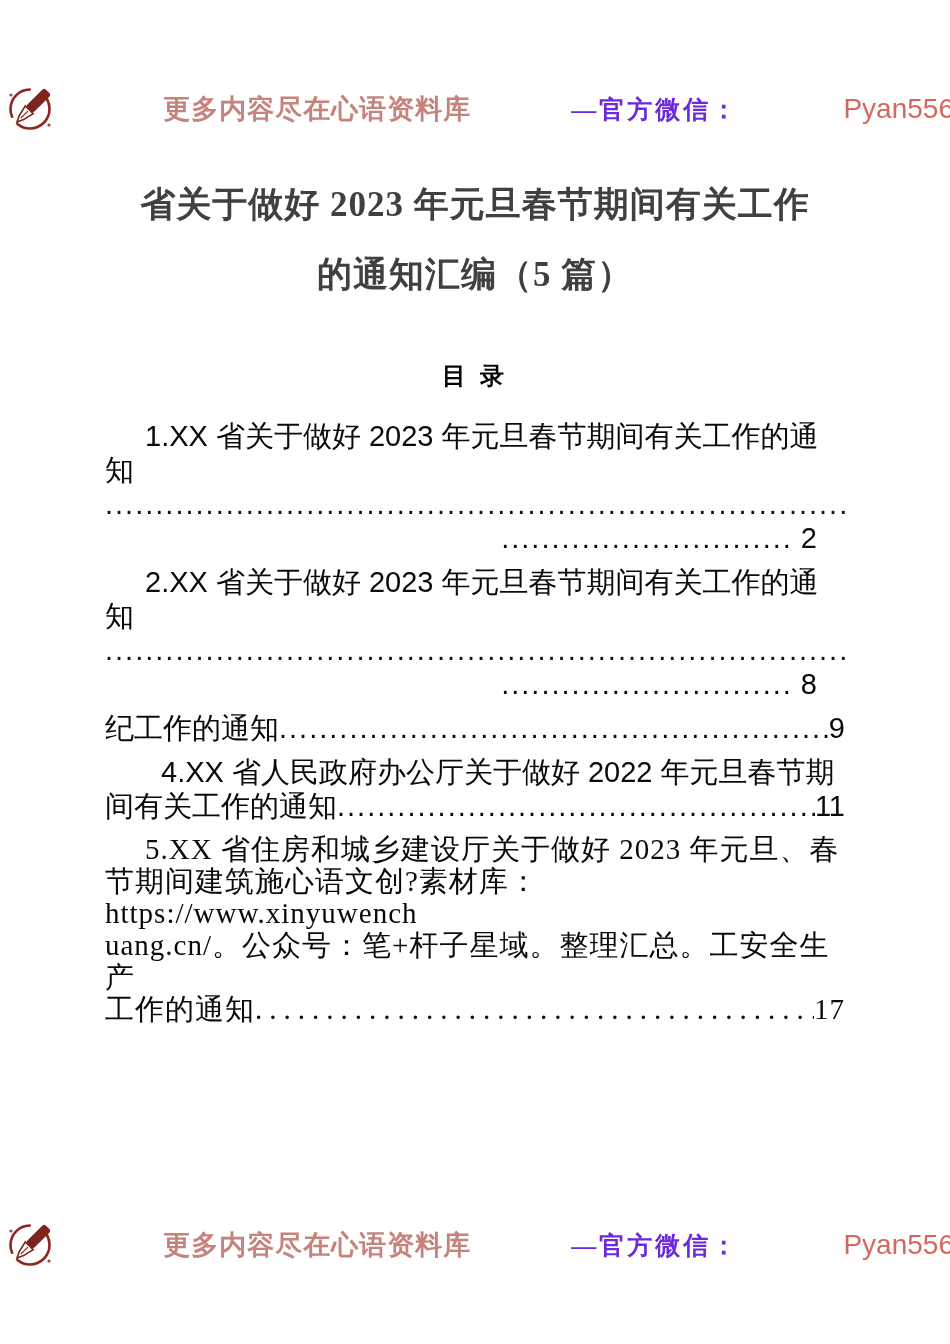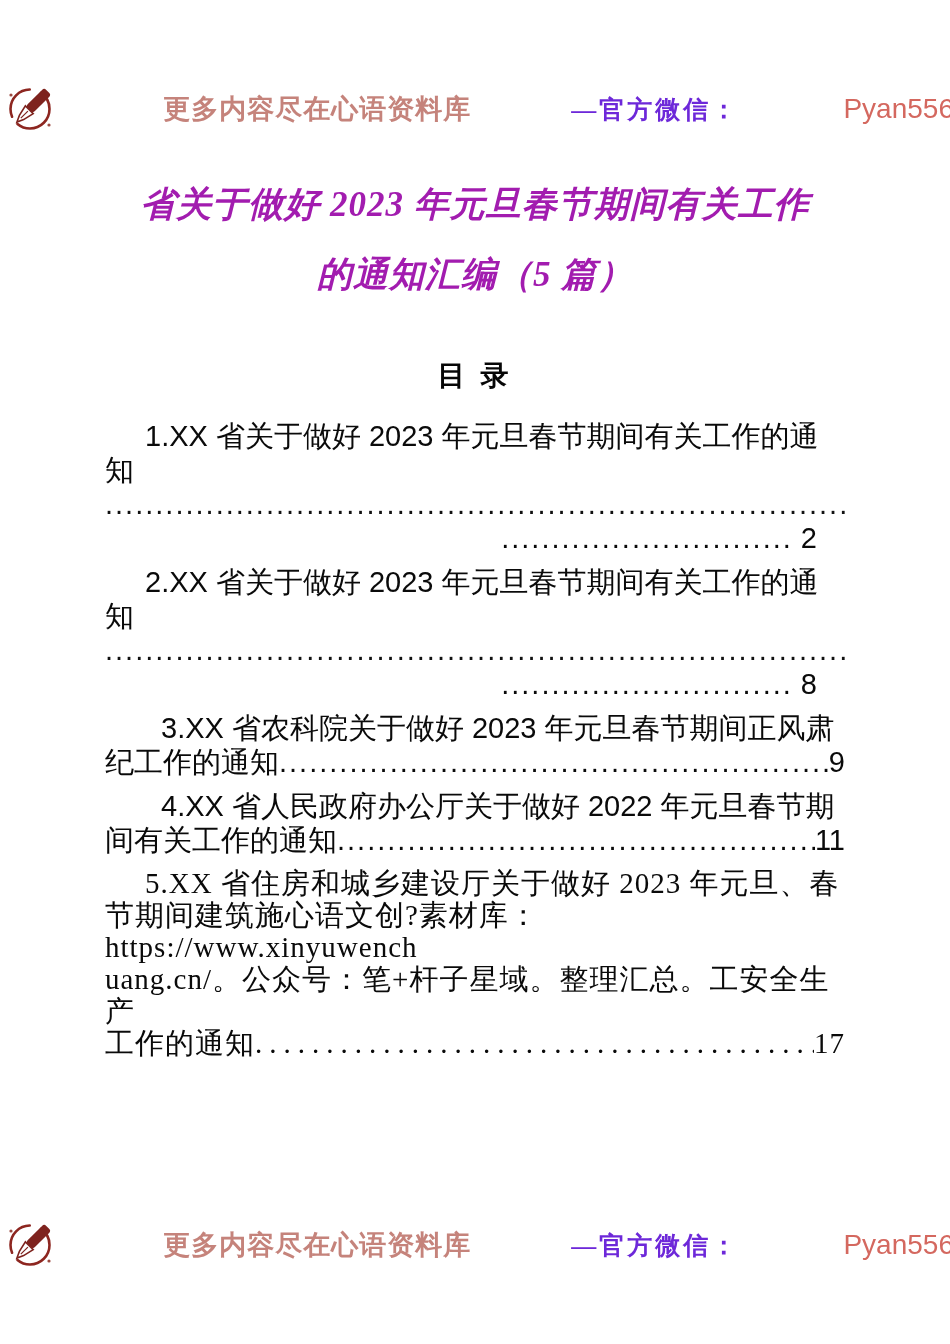--- a/index.html
+++ b/index.html
@@ -34,29 +34,29 @@
     font-family: "Liberation Sans", "DejaVu Sans", sans-serif;
     font-size: 28px; color: #d4685f; margin-left: 4px; white-space: nowrap;
   }
 
   
   .doc-title {
     position: absolute; top: 170px; left: 0; width: 100%;
     text-align: center;
     font-family: "Liberation Serif", "DejaVu Serif", serif;
     font-weight: 600; font-size: 35px; line-height: 70px;
-    color: #a21caf; letter-spacing: 1px; font-style: italic;
+    color: #404040; letter-spacing: 1px;
   }
 
   
   .toc-heading {
     position: absolute; top: 352px; left: 0; width: 100%;
     text-align: center;
     font-family: "Liberation Serif", "DejaVu Serif", serif;
-    font-weight: 600; font-size: 28px; line-height: 48px;
+    font-weight: 600; font-size: 24px; line-height: 48px;
     letter-spacing: 4px; color: #060606;
   }
 
   
   .toc {
     position: absolute; top: 419px; left: 105px; width: 740px;
   }
   .toc-entry { margin-bottom: 10px; }
   .entry-sans {
     font-family: "Liberation Sans", "DejaVu Sans", sans-serif;
@@ -127,21 +127,20 @@
 
   <div class="toc-entry entry-sans">
     <div class="indent-sm">2.XX 省关于做好 2023 年元旦春节期间有关工作的通知</div>
     <div class="dots-full">..............................................................................................................</div>
     <div class="dots-right">
       <span class="leader">.............................</span><span class="pagenum">8</span>
     </div>
   </div>
 
   <div class="toc-entry entry-sans">
-    <div class="indent-lg">3.XX 省农科院关于做好 2023 年元旦春节期间正风肃</div>
     <div class="fill-line">
       <span class="tail-text">纪工作的通知</span>
       <span class="fill">..........................................................................................</span>
       <span class="pagenum">9</span>
     </div>
   </div>
 
   <div class="toc-entry entry-sans">
     <div class="indent-lg">4.XX 省人民政府办公厅关于做好 2022 年元旦春节期</div>
     <div class="fill-line">

